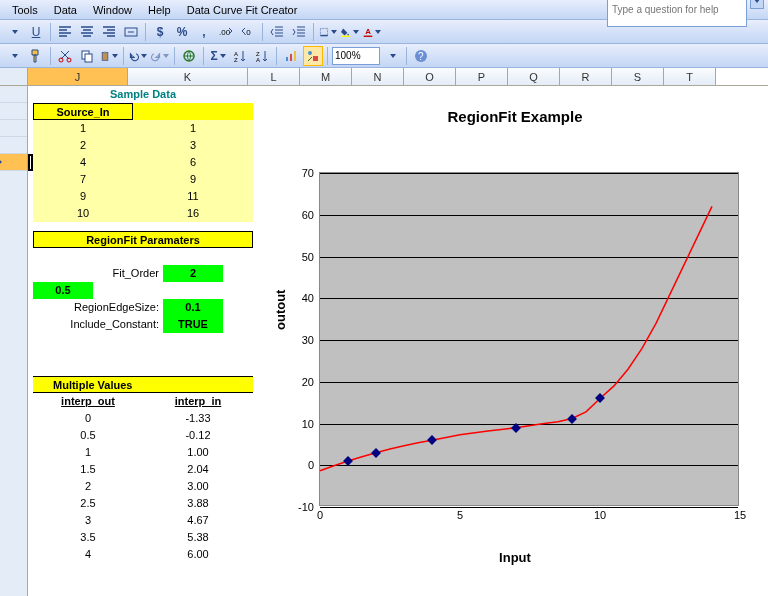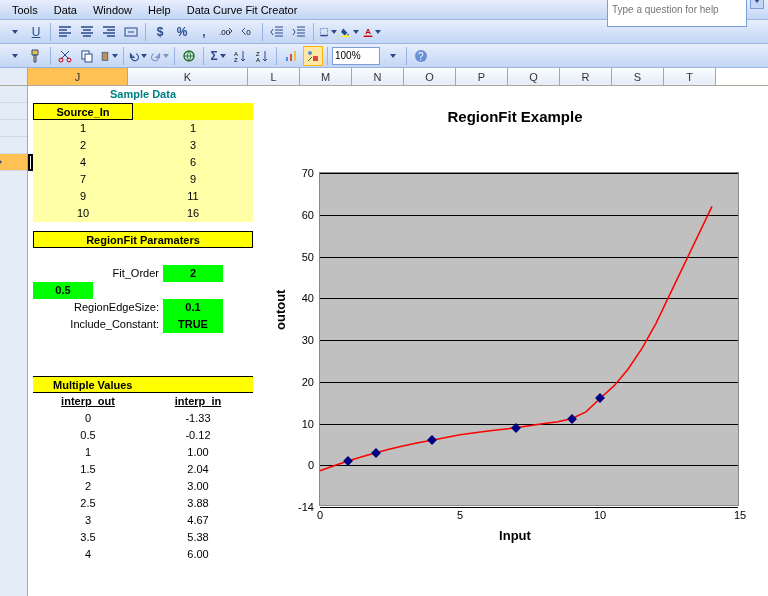--- a/index.html
+++ b/index.html
@@ -60,21 +60,21 @@
 .mult-row > div, .mult-hdr > div { width:110px; text-align:center; line-height:17px; }
 
 
 .chart-wrap { position:absolute; left:235px; top:8px; width:504px; height:498px; background:#fff; }
 .chart-title { text-align:center; font-weight:bold; font-size:15px; height:46px; line-height:46px; }
 .plot-area { position:absolute; left:56px; top:78px; width:420px; height:334px; background:#c0c0c0; border:1px solid #888; }
 .gridline { position:absolute; left:0; width:100%; height:1px; background:#000; }
 .y-tick { position:absolute; right:100%; width:32px; text-align:right; padding-right:6px; font-size:11px; transform:translateY(-50%); }
 .x-tick { position:absolute; top:100%; text-align:center; font-size:11px; transform:translateX(-50%); padding-top:4px;}
 .y-label { position:absolute; left:10px; top:236px; transform:rotate(-90deg); transform-origin:left top; font-weight:bold; font-size:13px;}
-.x-label { position:absolute; left:0; width:100%; text-align:center; top:434px; font-weight:bold; font-size:13px;}
+.x-label { position:absolute; left:0; width:100%; text-align:center; top:456px; font-weight:bold; font-size:13px;}
 .curve { position:absolute; inset:0; }
 .marker { position:absolute; width:7px; height:7px; background:#000080; transform:translate(-50%,-50%) rotate(45deg);}
 </style>
 </head>
 <body>
 
 <div class="menu-bar">
   <div class="menu-item">Tools</div>
   <div class="menu-item">Data</div>
   <div class="menu-item">Window</div>
@@ -385,21 +385,21 @@
           </div>
         </div>
     </div>
 
     <div class="chart-wrap">
       <div class="chart-title">RegionFit Example</div>
       <div class="y-label">outout</div>
       <div class="x-label">Input</div>
       <div class="plot-area" id="plot">
           <div class="gridline" style="top: 334px;"></div>
-          <div class="y-tick" style="top: 334px;">-14</div>
+          <div class="y-tick" style="top: 334px;">-10</div>
           <div class="gridline" style="top: 292.25px;"></div>
           <div class="y-tick" style="top: 292.25px;">0</div>
           <div class="gridline" style="top: 250.5px;"></div>
           <div class="y-tick" style="top: 250.5px;">10</div>
           <div class="gridline" style="top: 208.75px;"></div>
           <div class="y-tick" style="top: 208.75px;">20</div>
           <div class="gridline" style="top: 167px;"></div>
           <div class="y-tick" style="top: 167px;">30</div>
           <div class="gridline" style="top: 125.25px;"></div>
           <div class="y-tick" style="top: 125.25px;">40</div>

